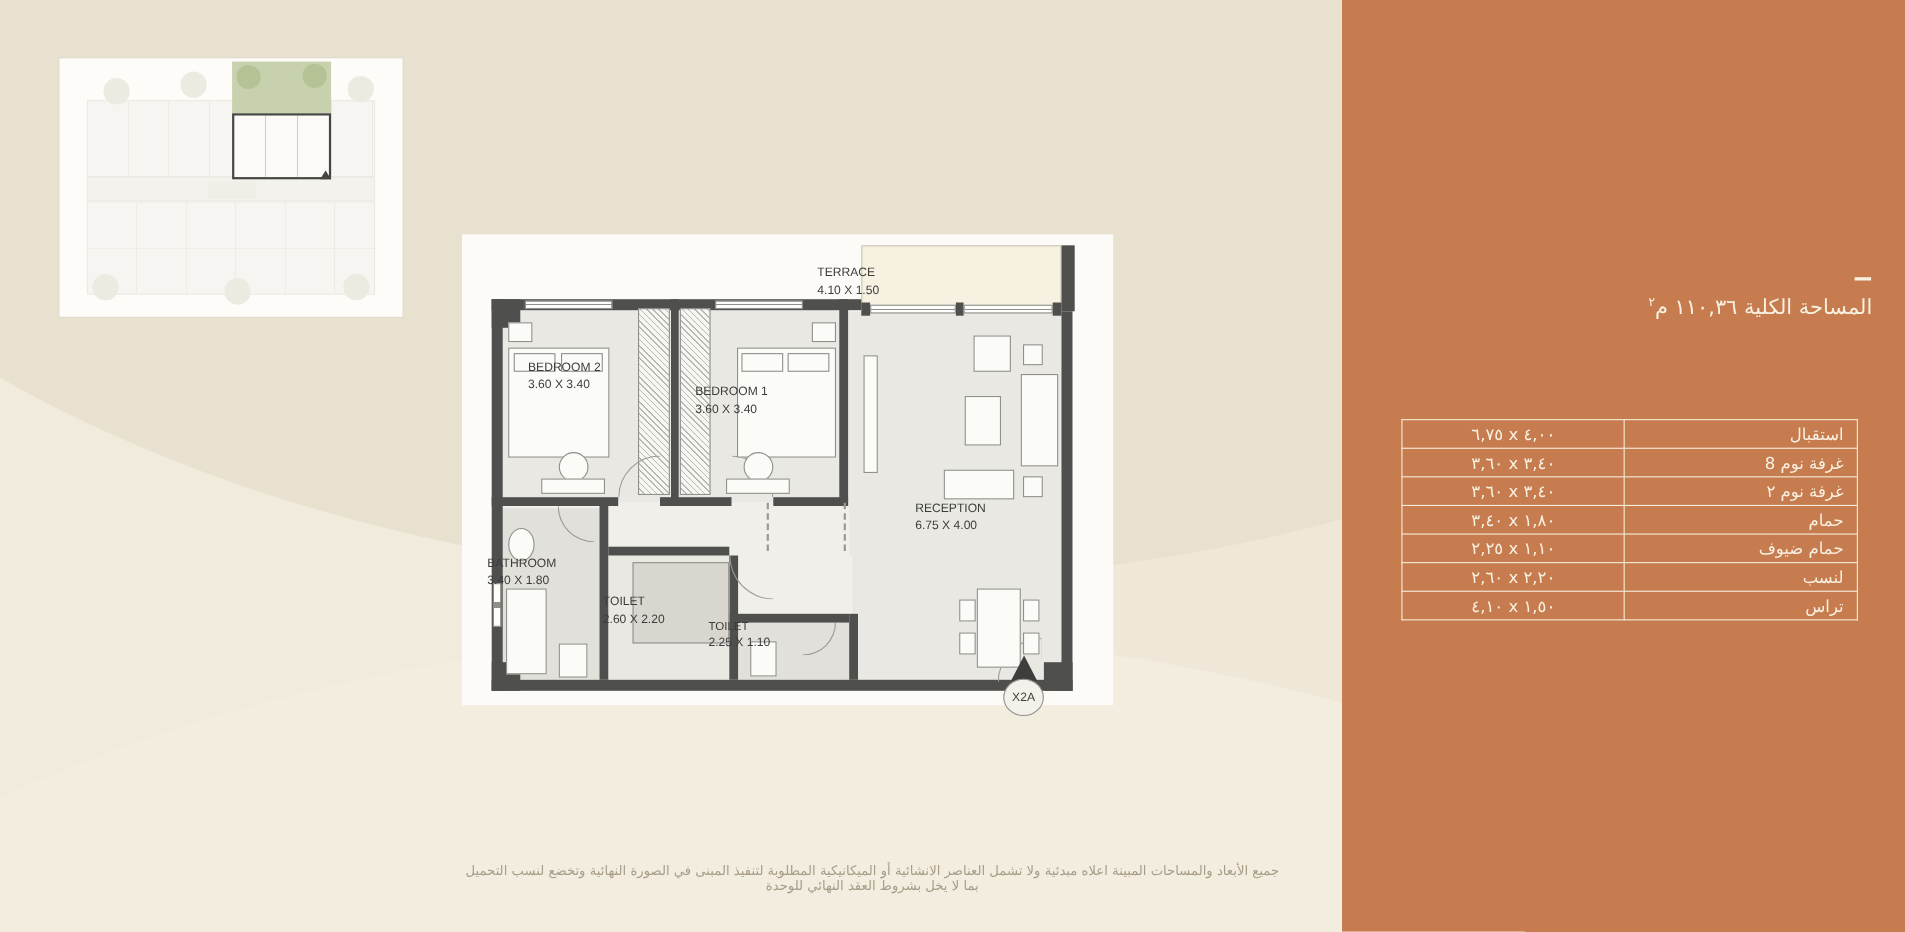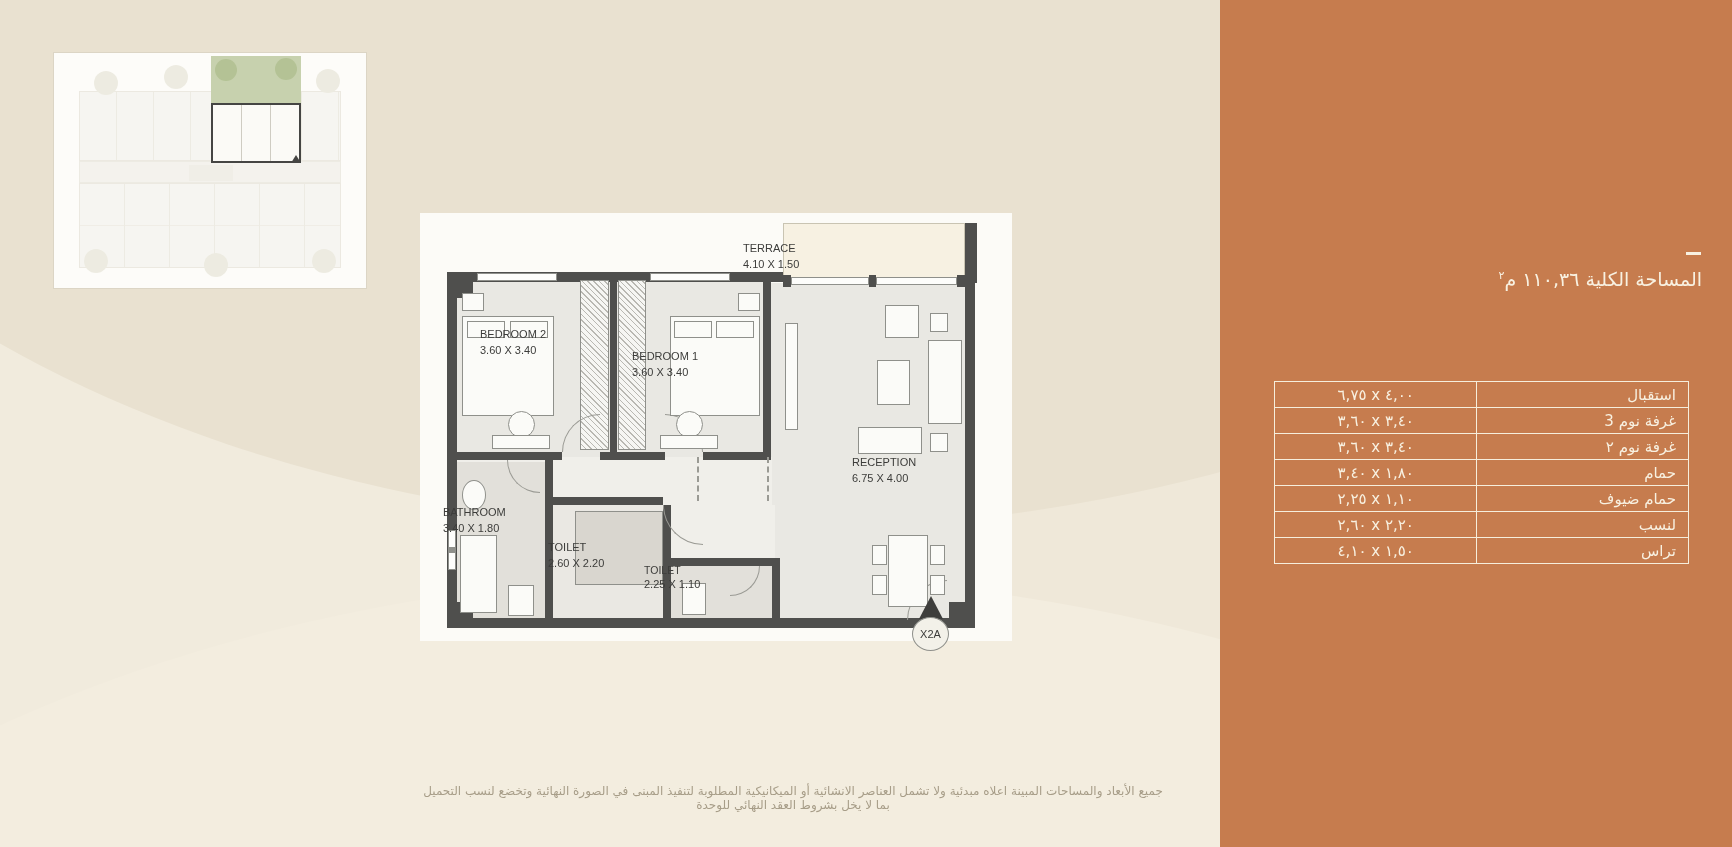--- a/index.html
+++ b/index.html
@@ -219,21 +219,21 @@
     <span class="dim">4.10 X 1.50</span>
   </div>
   <div class="plabel" style="left:60px;top:114px;width:120px">
     <span>BEDROOM 2</span><br>
     <span class="dim">3.60 X 3.40</span>
   </div>
   <div class="plabel" style="left:212px;top:136px;width:120px">
     <span>BEDROOM 1</span><br>
     <span class="dim">3.60 X 3.40</span>
   </div>
-  <div class="plabel" style="left:432px;top:242px;width:120px">
+  <div class="plabel" style="left:412px;top:242px;width:120px">
     <span>RECEPTION</span><br>
     <span class="dim">6.75 X 4.00</span>
   </div>
   <div class="plabel" style="left:23px;top:292px;width:120px">
     <span>BATHROOM</span><br>
     <span class="dim">3.40 X 1.80</span>
   </div>
   <div class="plabel" style="left:128px;top:327px;width:120px">
     <span>TOILET</span><br>
     <span class="dim">2.60 X 2.20</span>
@@ -255,21 +255,21 @@
     <span>م</span><sup>٢</sup>
   </div>
 
   <table class="dim-table">
     <tbody>
       <tr>
         <td class="rname">استقبال</td>
         <td class="rdims">٦,٧٥ x ٤,٠٠</td>
       </tr>
       <tr>
-        <td class="rname">غرفة نوم 3</td>
+        <td class="rname">غرفة نوم 8</td>
         <td class="rdims">٣,٦٠ x ٣,٤٠</td>
       </tr>
       <tr>
         <td class="rname">غرفة نوم ٢</td>
         <td class="rdims">٣,٦٠ x ٣,٤٠</td>
       </tr>
       <tr>
         <td class="rname">حمام</td>
         <td class="rdims">٣,٤٠ x ١,٨٠</td>
       </tr>

